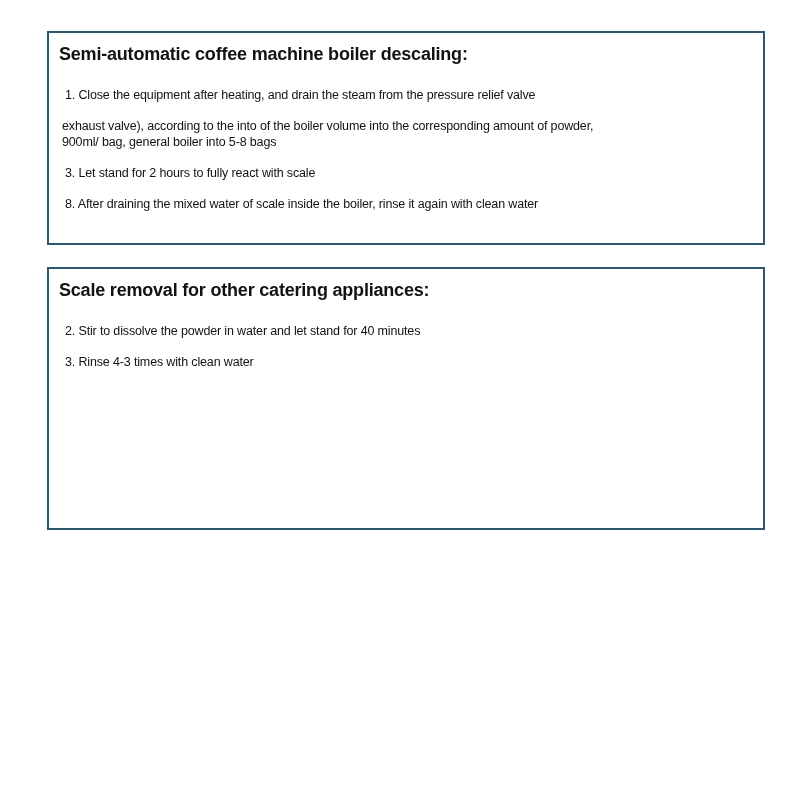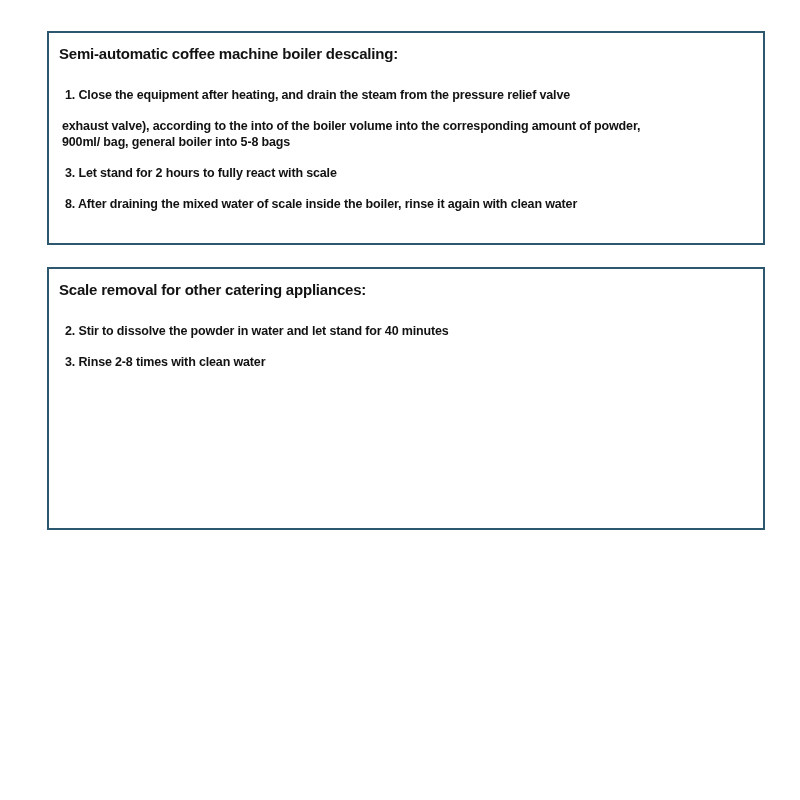--- a/index.html
+++ b/index.html
@@ -26,34 +26,34 @@
     position: absolute;
     left: 47px;
     width: 718px;
     border: 2px solid var(--border-color);
     background: var(--bg-color);
   }
   .panel-1 { top: 31px;  height: 214px; }
   .panel-2 { top: 267px; height: 263px; }
   .panel-title {
     margin: 10px 16px 0 10px;
-    font-size: 15px;
+    font-size: 18px;
     line-height: 22px;
     font-weight: 700;
     letter-spacing: -0.2px;
     white-space: pre;
   }
   .items {
     margin-top: 22px;
   }
   .item {
     margin: 0 30px 15px 16px;
     font-size: 12.5px;
     line-height: 16px;
-    font-weight: 700;
+    font-weight: 400;
     letter-spacing: -0.15px;
   }
   .item .line {
     white-space: pre;
   }
   .item .line.cont {
     margin-left: -3px;
   }
 </style>
 </head>
@@ -80,18 +80,18 @@
     </div>
   </div>
 
   <div class="panel panel-2">
     <h2 class="panel-title">Scale removal for other catering appliances:</h2>
     <div class="items">
       <p class="item">
         <span class="line">2. Stir to dissolve the powder in water and let stand for 40 minutes</span>
       </p>
       <p class="item">
-        <span class="line">3. Rinse 2-8 times with clean water</span>
+        <span class="line">3. Rinse 4-3 times with clean water</span>
       </p>
     </div>
   </div>
 
 </div>
 
 </body></html>

